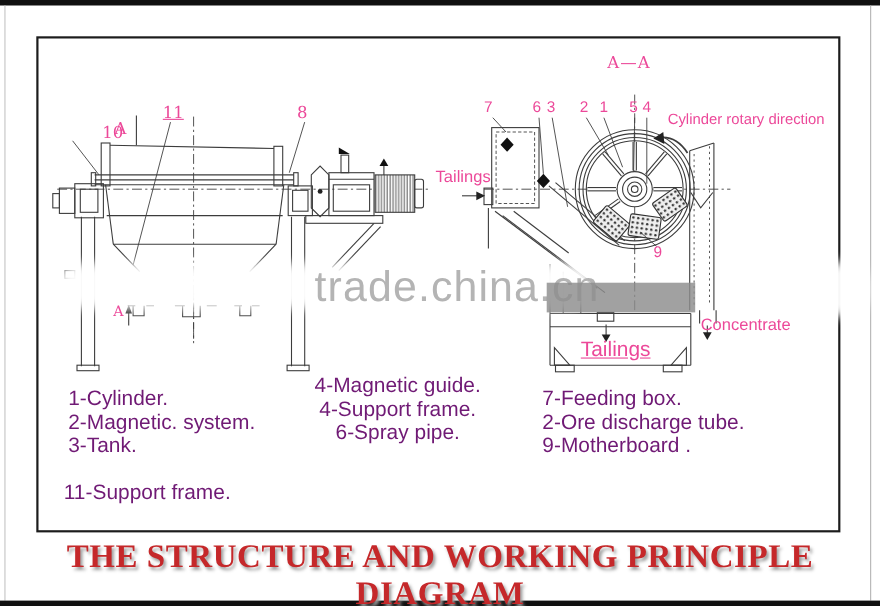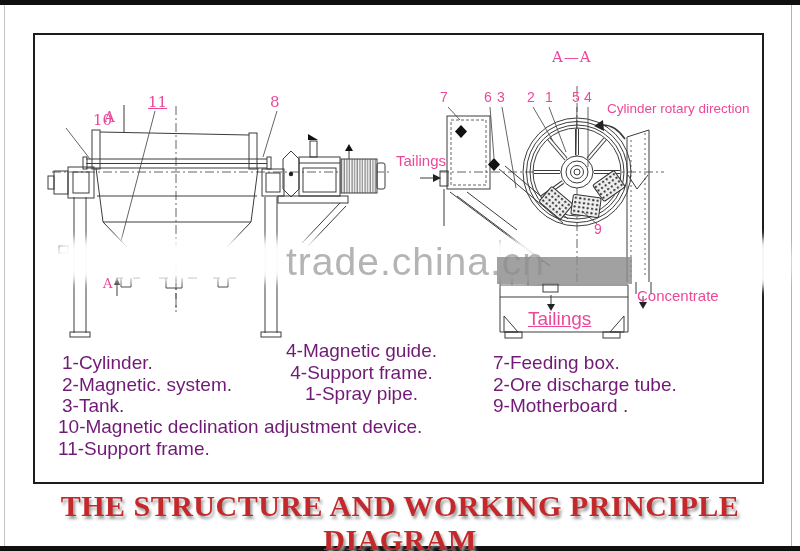--- a/index.html
+++ b/index.html
@@ -289,26 +289,25 @@
   <div id="lbl-concentrate" class="lbl">Concentrate</div>
 
   <div id="legend-c1" class="legend">
     <div>1-Cylinder.</div>
     <div>2-Magnetic. system.</div>
     <div>3-Tank.</div>
   </div>
   <div id="legend-c2" class="legend">
     <div>4-Magnetic guide.</div>
     <div>4-Support frame.</div>
-    <div>1-Spray pipe.</div>
+    <div>6-Spray pipe.</div>
   </div>
   <div id="legend-c3" class="legend">
     <div>7-Feeding box.</div>
     <div>2-Ore discharge tube.</div>
     <div>9-Motherboard .</div>
   </div>
-  <div id="legend-r10" class="legend">10-Magnetic declination adjustment device.</div>
   <div id="legend-r11" class="legend">11-Support frame.</div>
 
   <div id="main-title">THE STRUCTURE AND WORKING PRINCIPLE DIAGRAM</div>
 
   <div id="bottombar" class="bar"></div>
 </div>
 
 </body></html>

